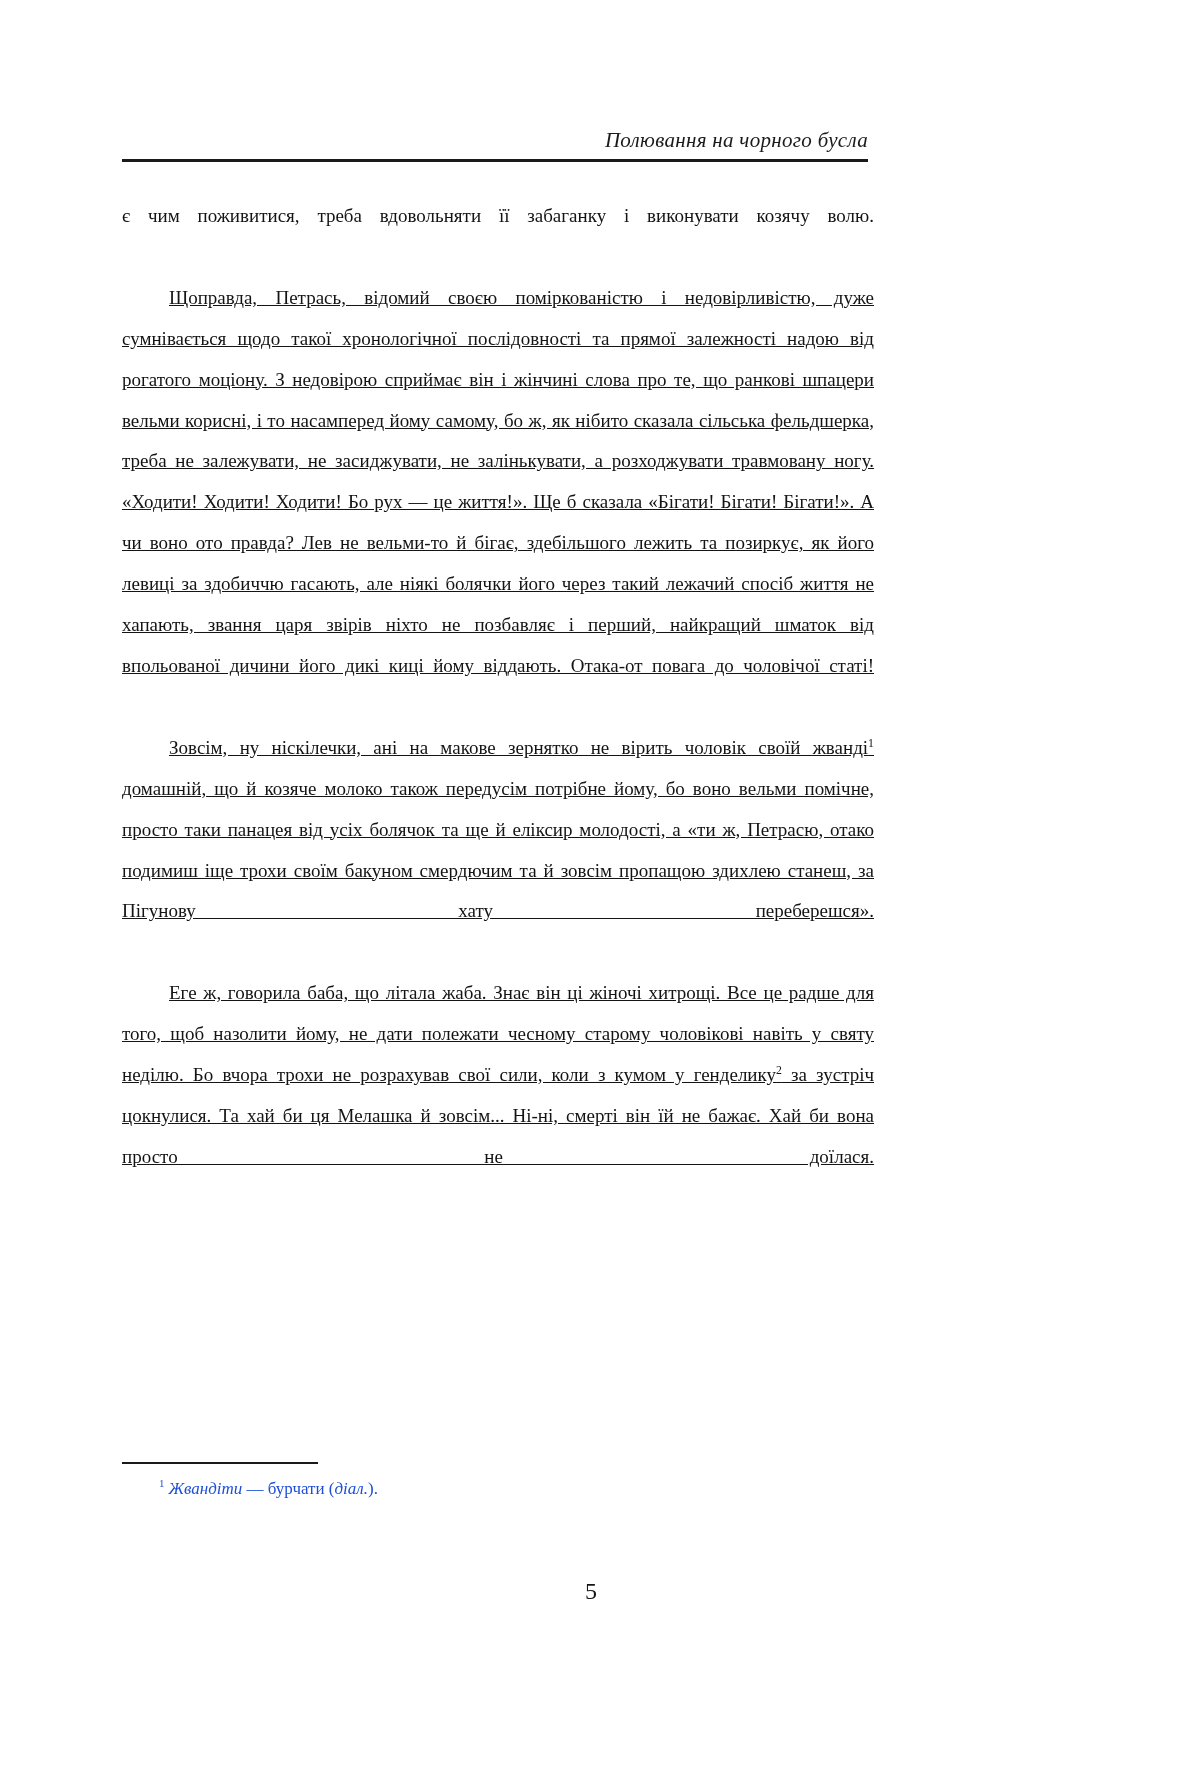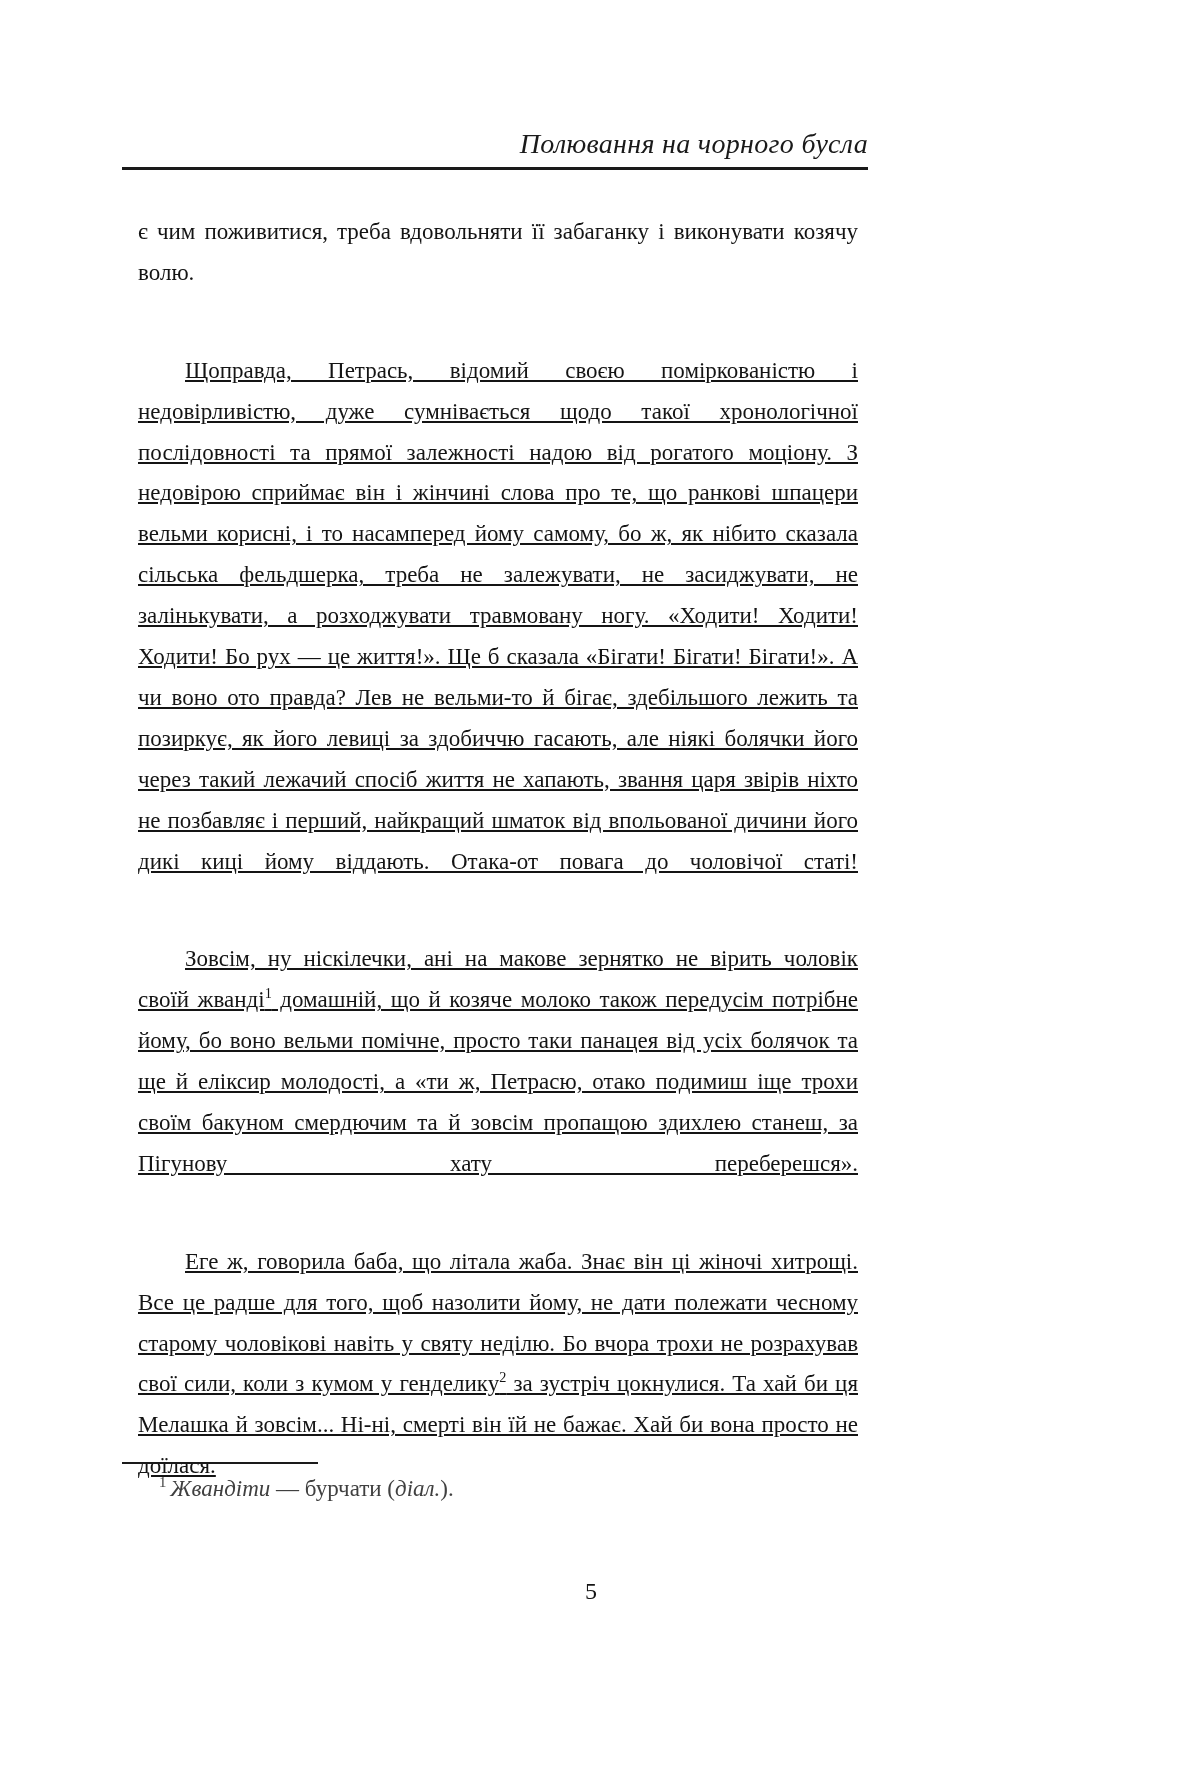--- a/index.html
+++ b/index.html
@@ -27,46 +27,46 @@
   
   .header-block {
     position: absolute;
     left: 122px;
     top: 128px;
     width: 746px;
   }
   .running-head {
     text-align: right;
     font-style: italic;
-    font-size: 28px;
+    font-size: 21px;
     letter-spacing: 0.3px;
     color: #1a1a1a;
     line-height: 1.15;
     white-space: nowrap;
   }
   .header-rule {
     margin-top: 7px;
     height: 3px;
     background: #1a1a1a;
     width: 100%;
   }
 
   
   .body-block {
     position: absolute;
     left: 122px;
     top: 196px;
     width: 752px;
   }
   .para {
-    font-size: 23px;
+    font-size: 19px;
     line-height: 40.9px;
     text-align: justify;
     text-justify: inter-word;
-    margin: 16px;
+    margin: 0;
     color: #141414;
     hyphens: manual;
     word-spacing: 0.2px;
   }
   .para.indent {
     text-indent: 47px;
     text-decoration: underline;
   }
   .para:last-child {
     text-align: justify;
@@ -90,23 +90,23 @@
     top: 1462px;
     width: 752px;
   }
   .footnote-rule {
     width: 196px;
     height: 2px;
     background: #1a1a1a;
     margin-bottom: 9px;
   }
   .footnote {
-    font-size: 23px;
+    font-size: 17px;
     line-height: 31px;
-    color: #404040;
+    color: #1d4ed8;
     text-indent: 37px;
     margin: 0;
   }
   .footnote .fn-num {
     font-size: 0.64em;
     vertical-align: super;
     line-height: 0;
     margin-right: 4px;
   }
   .footnote .term {

